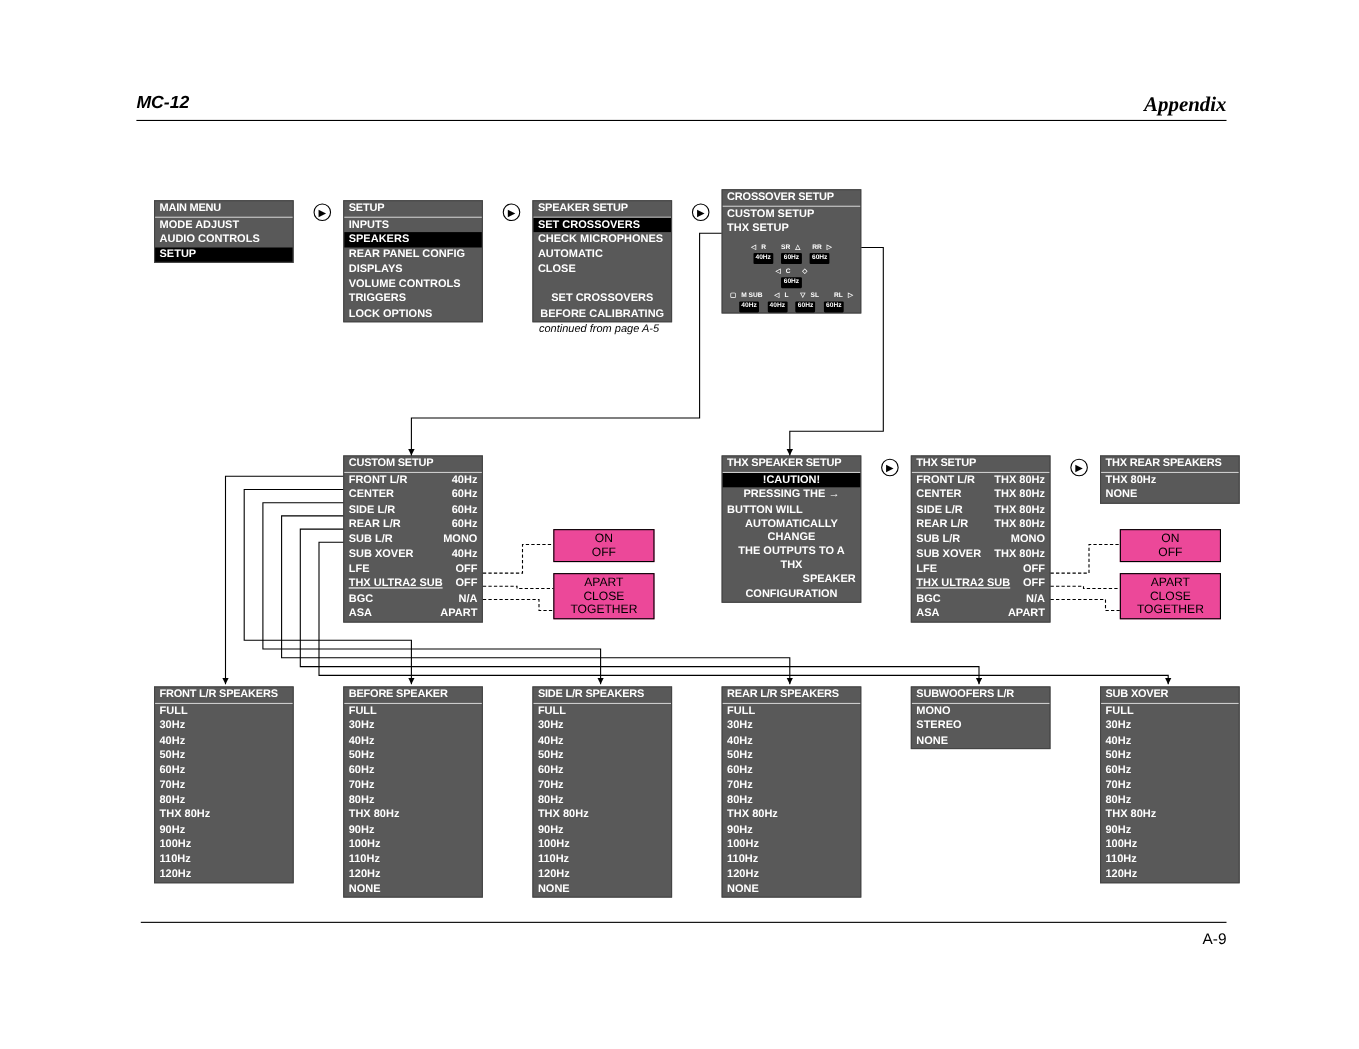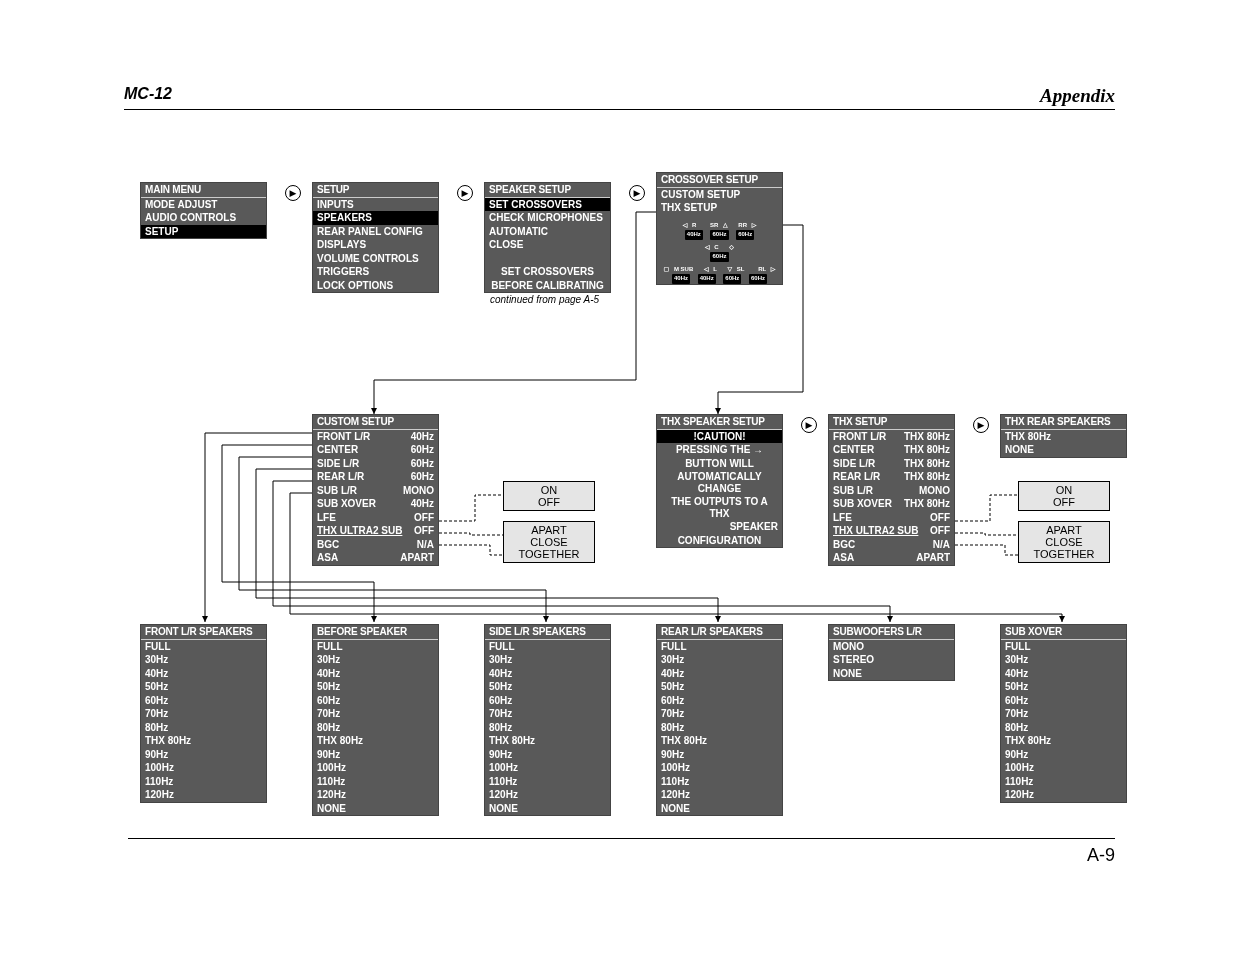--- a/index.html
+++ b/index.html
@@ -24,21 +24,21 @@
   }
   .model { font-style: italic; font-size: 16px; }
   .appendix { font-style: italic; font-family: Georgia, serif; font-size: 19px; }
   .footer {
     position: absolute;
     top: 838px;
     left: 128px;
     right: 120px;
     border-top: 1px solid #000;
     text-align: right;
-    font-size: 18px;
+    font-size: 14px;
     padding-top: 6px;
   }
   .box {
     position: absolute;
     background: #595959;
     border: 1px solid #444;
     color: #fff;
     font-weight: bold;
     font-size: 10px;
     line-height: 1.15;
@@ -48,21 +48,21 @@
     padding: 1px 4px;
     border-bottom: 1px solid #ccc;
     letter-spacing: -0.2px;
   }
   .box .row { padding: 1px 4px; display:flex; justify-content:space-between; }
   .box .hl { background:#000; }
   .box .center { text-align:center; }
   .wbox {
     position:absolute;
     border:1px solid #000;
-    background:#e5e5e5;
+    background:#ec4899;
     font-size:11px;
     text-align:center;
     padding:2px 0;
   }
   .note {
     position:absolute;
     font-style:italic;
     font-size:10px;
   }
   .arrow-circle {
@@ -247,21 +247,21 @@
 
 <div class="box" style="left:656px;top:414px;width:125px">
   <div class="title">THX SPEAKER SETUP</div>
   <div class="row hl center">
       <span style="width:100%;text-align:center">!CAUTION!</span>
     </div>
   <div class="row center">
       <span style="width:100%;text-align:center">PRESSING THE →</span>
     </div>
   <div class="row center">
-      <span style="width:100%;text-align:center">BUTTON WILL</span>
+      <span style="width:100%;text-align:left">BUTTON WILL</span>
     </div>
   <div class="row center">
       <span style="width:100%;text-align:center">AUTOMATICALLY CHANGE</span>
     </div>
   <div class="row center">
       <span style="width:100%;text-align:center">THE OUTPUTS TO A THX</span>
     </div>
   <div class="row center">
       <span style="width:100%;text-align:right">SPEAKER</span>
     </div>

